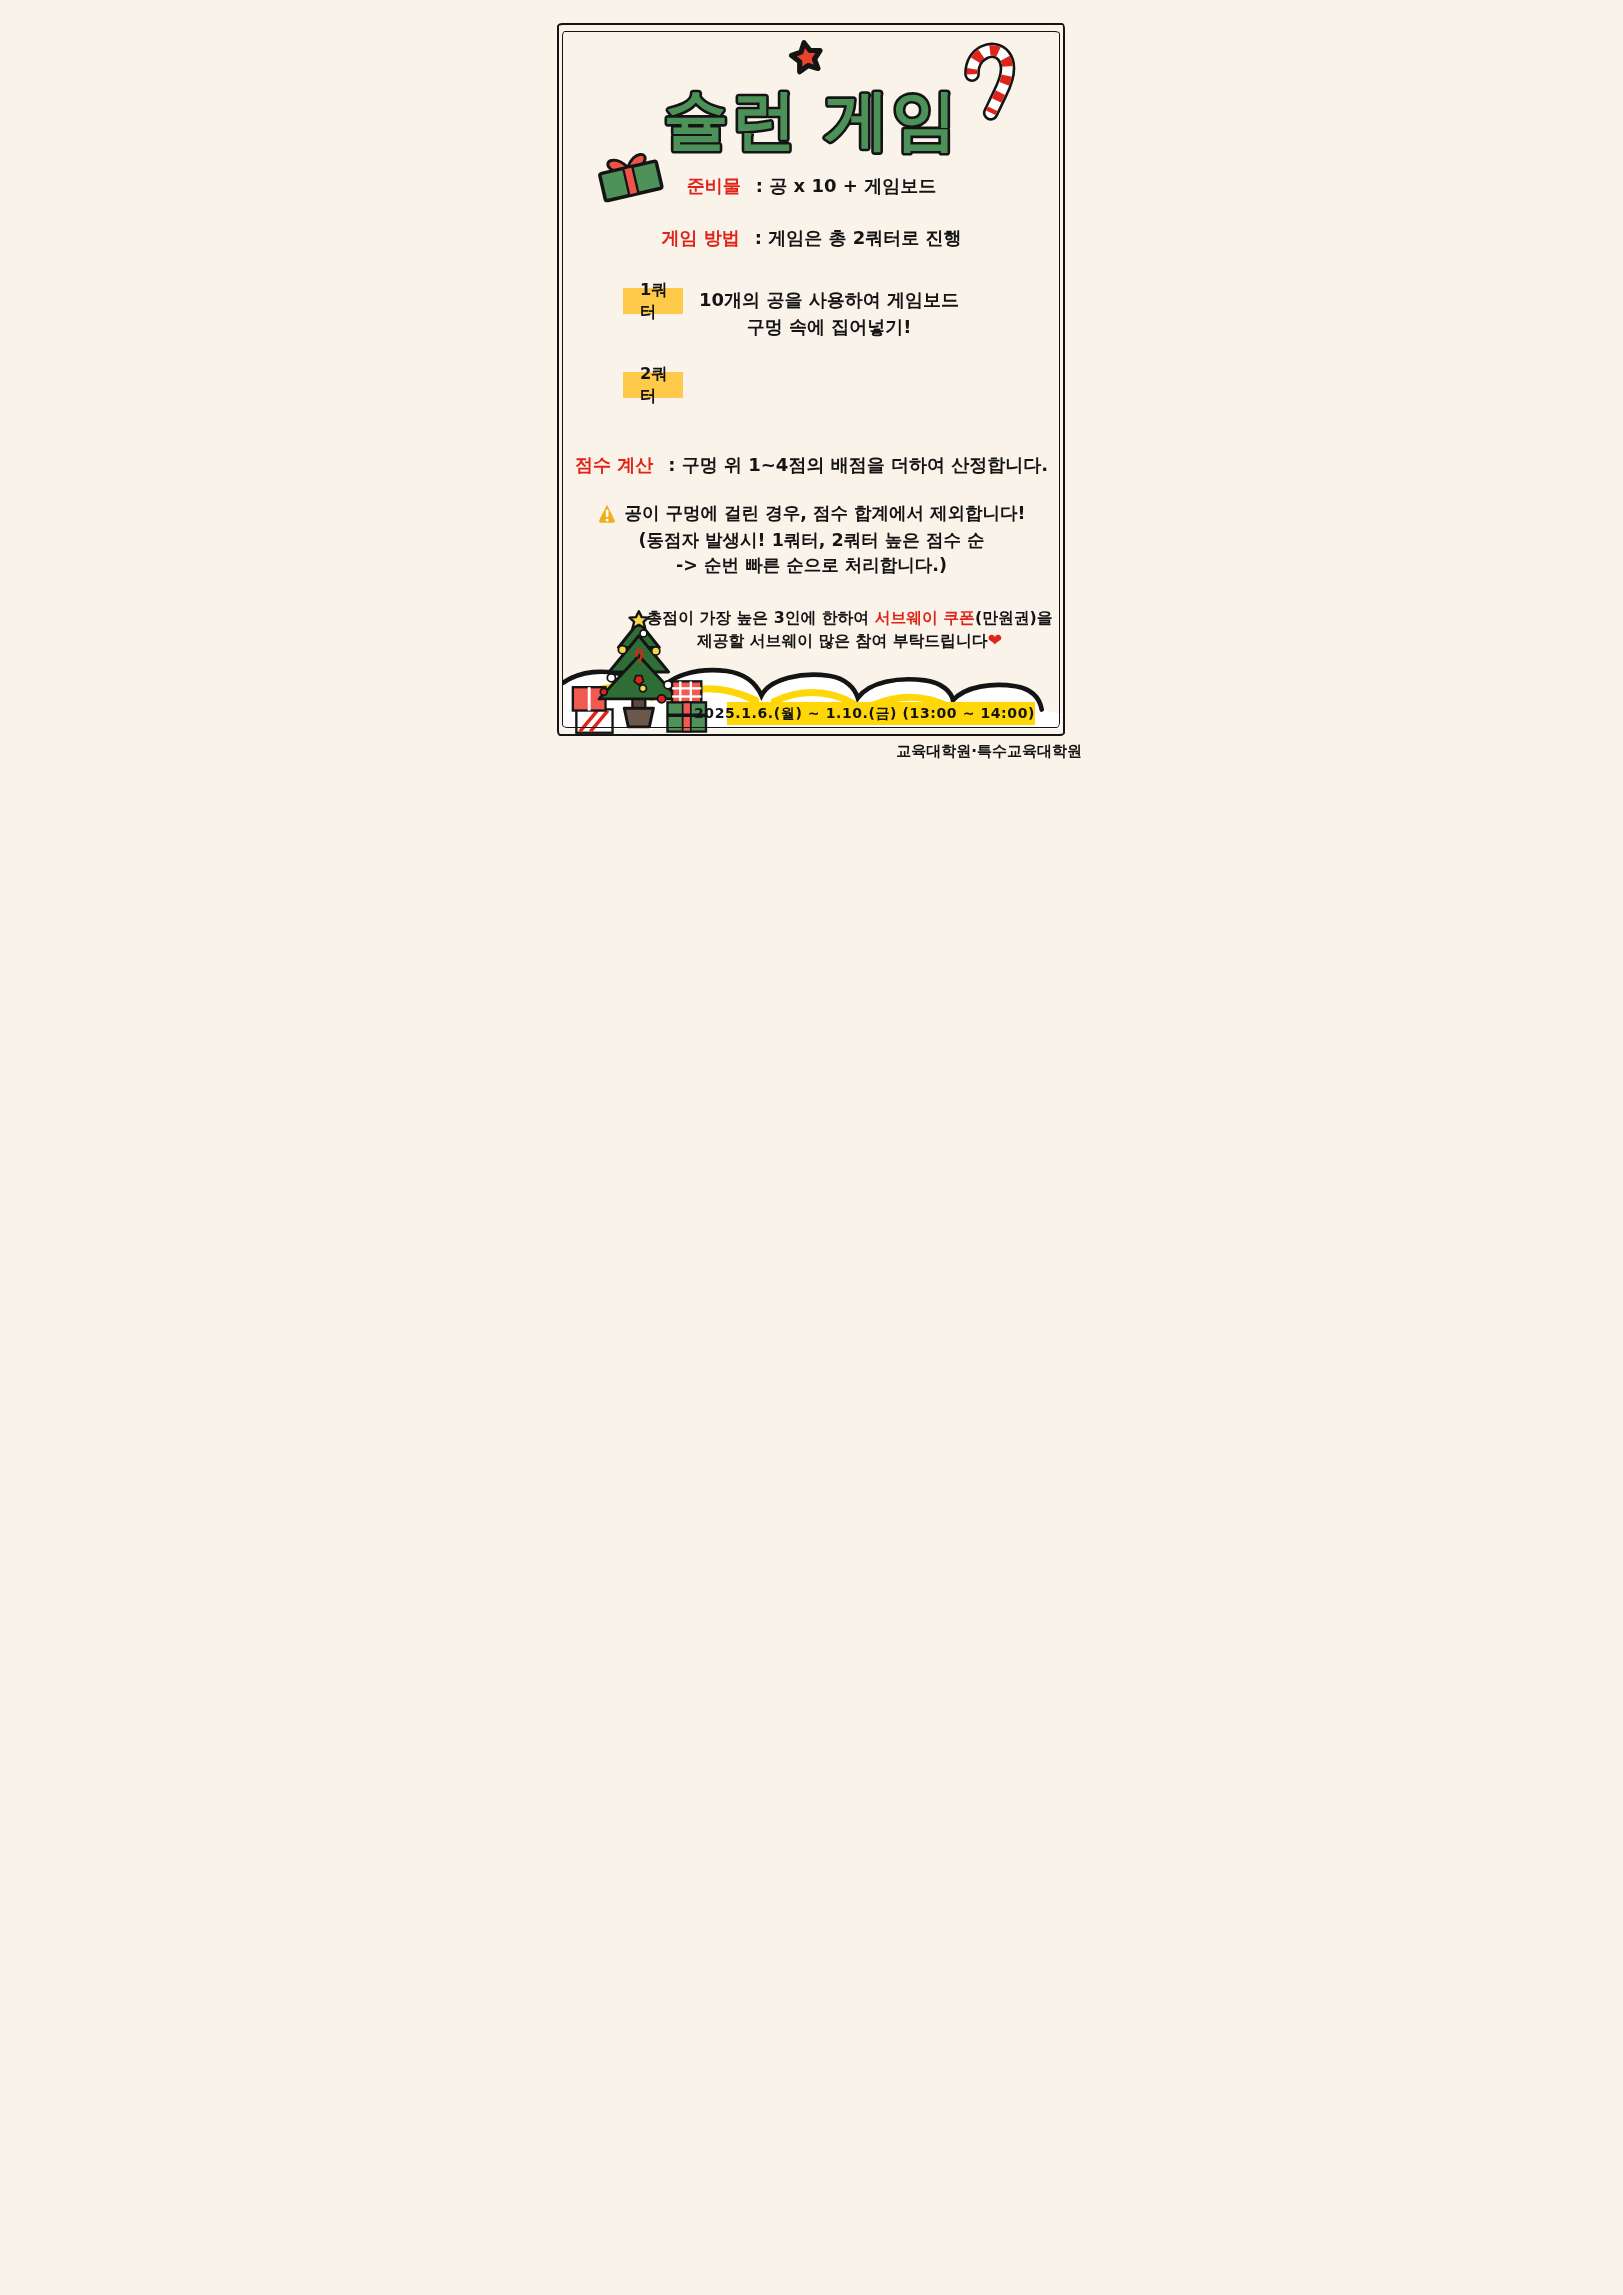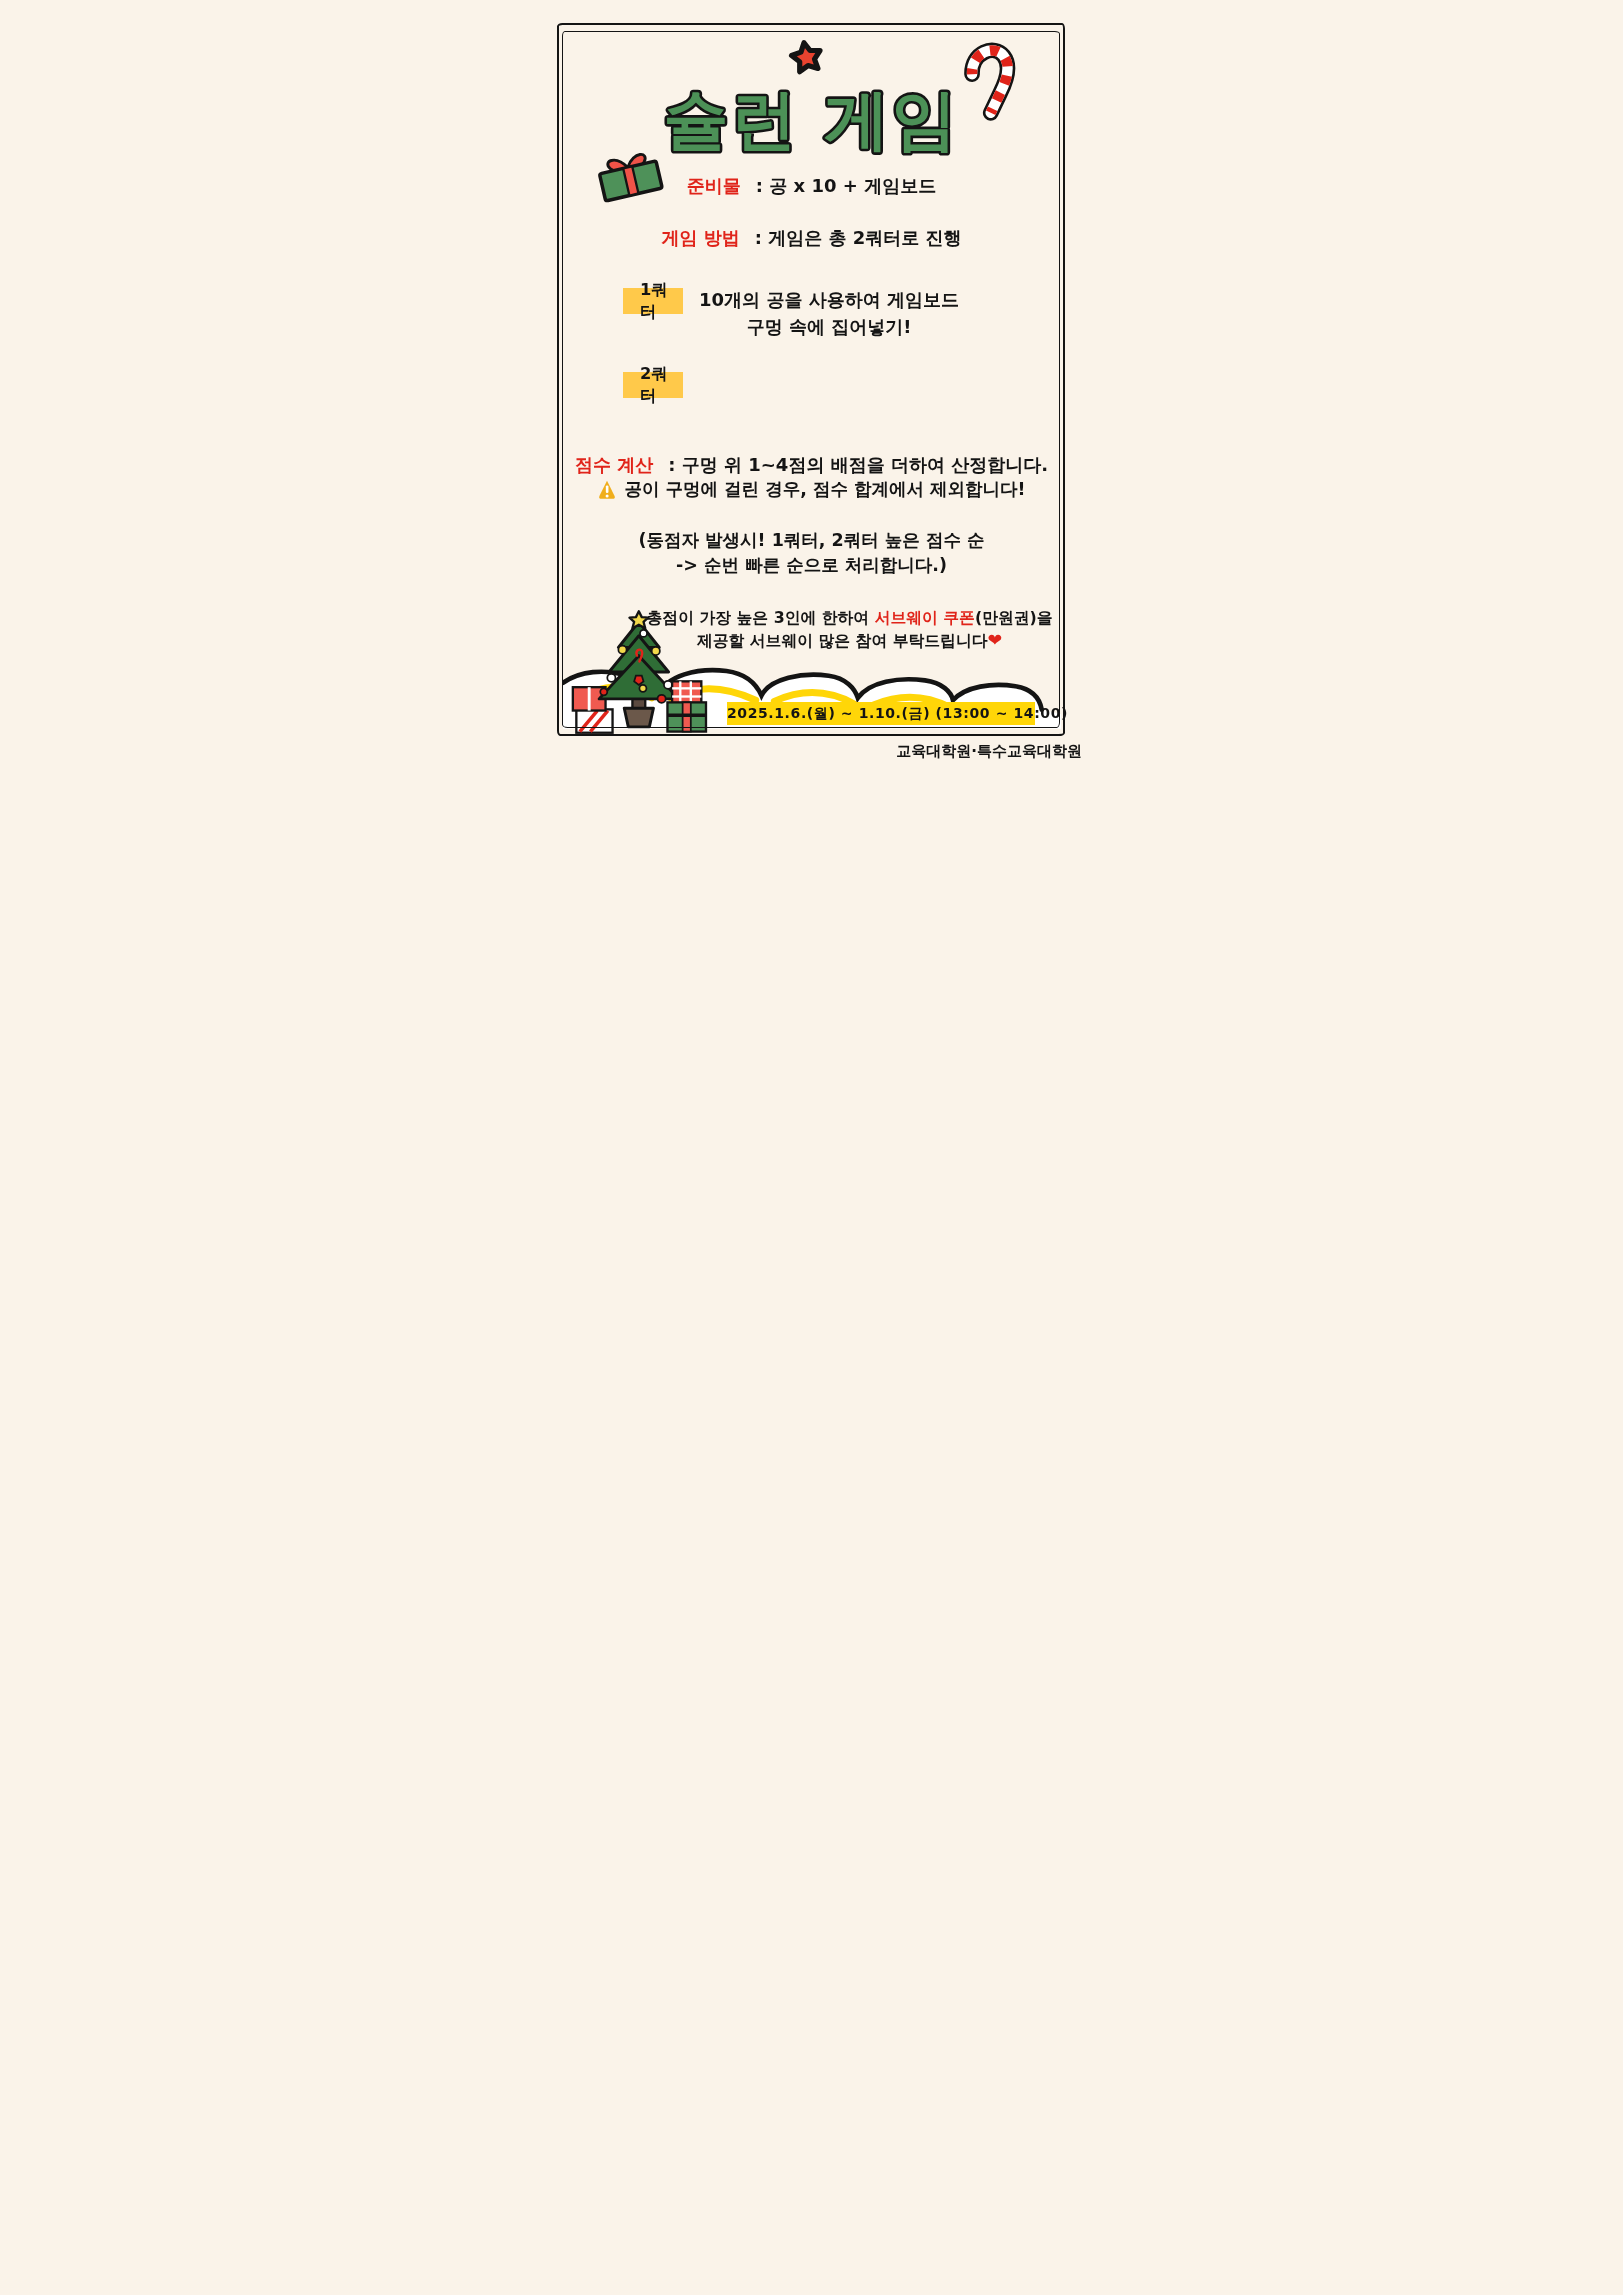--- a/index.html
+++ b/index.html
@@ -23,21 +23,21 @@
   .qlines{position:absolute;left:35px;right:0;text-align:center;font-weight:800;color:#141414;
     font-size:18px;line-height:27px;white-space:nowrap;}
   .warnrow{display:flex;align-items:center;justify-content:center;gap:7px;}
   .warnrow svg{flex:0 0 auto;}
   .small-line{font-size:17.5px;}
   .prize{position:absolute;left:79px;right:2.9px;text-align:center;font-weight:800;color:#141414;
     font-size:15.8px;line-height:23px;white-space:nowrap;}
   .prize .hl{color:#e0241a;margin-top:44px;}
   .prize .heart{color:#e0241a;font-size:17.5px;}
   .banner{position:absolute;left:186px;top:702px;width:308px;height:23px;background:#ffd608;
-    display:flex;align-items:center;justify-content:flex-start;font-size:14px;font-weight:800;
+    display:flex;align-items:center;justify-content:flex-end;font-size:14px;font-weight:800;
     color:#141414;white-space:nowrap;letter-spacing:0.6px;}
   .footer{position:absolute;left:0;right:0;top:742px;text-align:right;font-weight:800;
     font-size:15px;color:#141414;}
 </style>
 </head>
 <body>
 
 <div class="poster">
 
   <svg class="deco" style="left:247px;top:39px;transform:rotate(-10deg);" width="37" height="36" viewBox="0 0 64 62">
@@ -78,21 +78,21 @@
   </div>
 
   <div class="badge" style="top:372px;">
     <span>2쿼터</span>
   </div>
 
   <div class="line" style="top:452px;">
     <span class="label-red">점수 계산</span><span>: 구멍 위 1~4점의 배점을 더하여 산정합니다.</span>
   </div>
 
-  <div class="line warnrow small-line" style="top:476px;">
+  <div class="line warnrow small-line" style="top:500px;">
     <svg width="20" height="21" viewBox="0 0 34 36">
       <path d="M17 3 L30 29 Q32 34 26 34 L8 34 Q2 34 4 29 Z" fill="#f0ae1c"></path>
       <rect x="15" y="11" width="4.5" height="13" rx="2" fill="#ffffff"></rect>
       <circle cx="17.2" cy="29" r="2.6" fill="#ffffff"></circle>
     </svg>
     <span>공이 구멍에 걸린 경우, 점수 합계에서 제외합니다!</span>
   </div>
   <div class="line small-line" style="top:527px;">
     <span>(동점자 발생시! 1쿼터, 2쿼터 높은 점수 순</span>
   </div>

